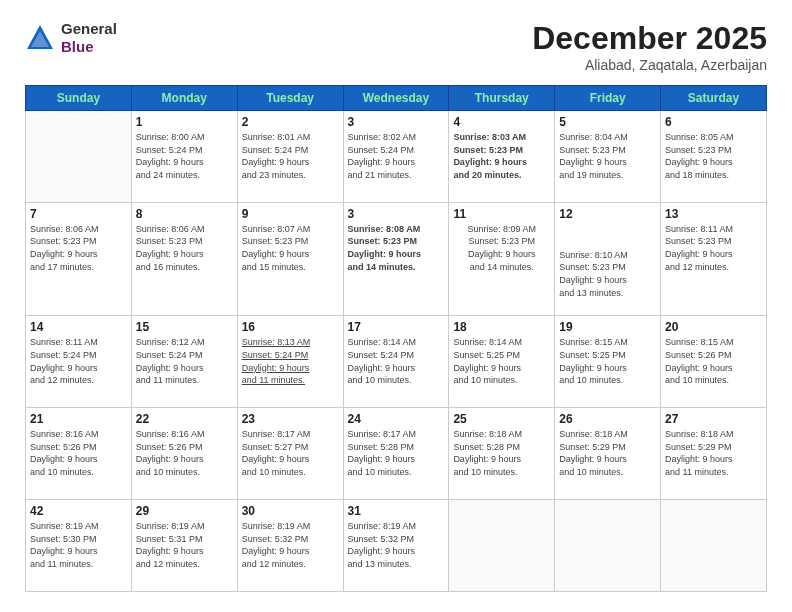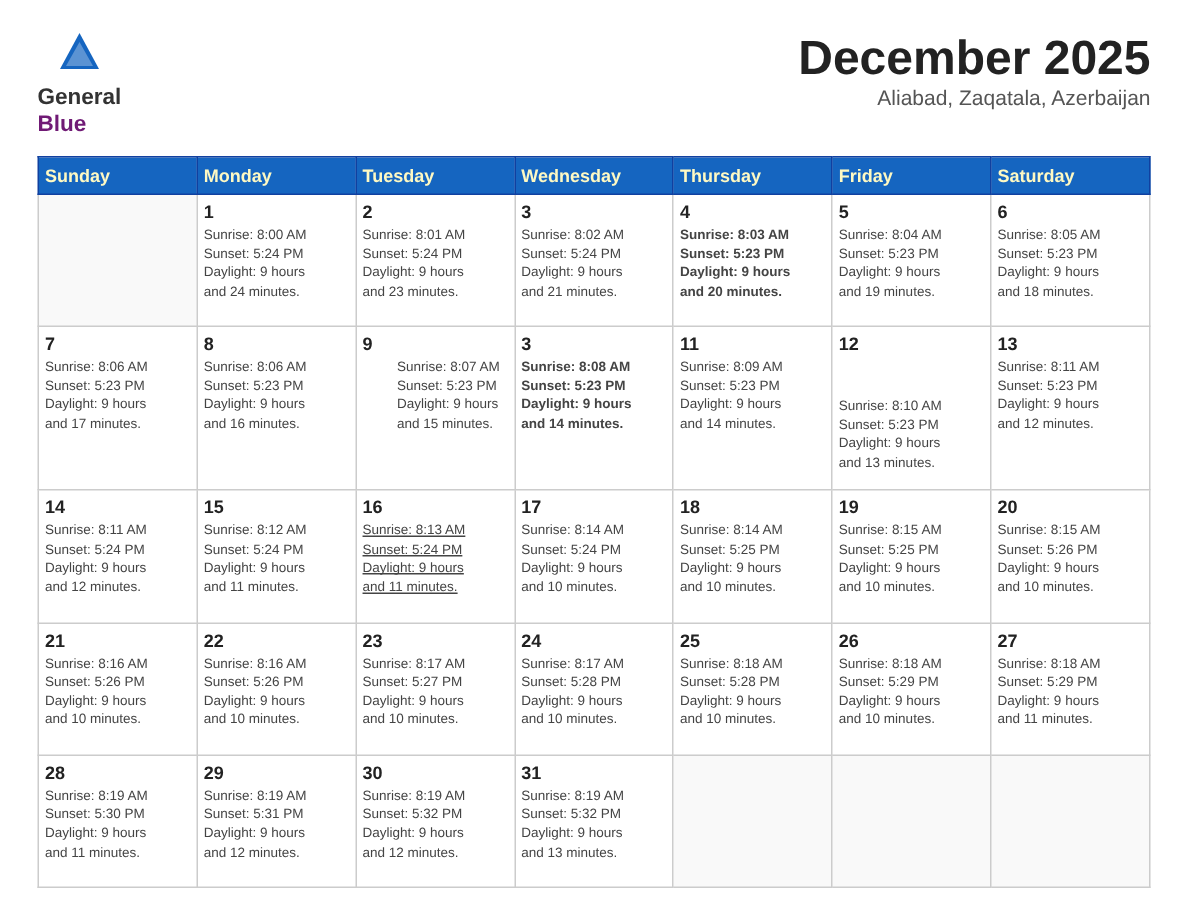--- a/index.html
+++ b/index.html
@@ -20,21 +20,20 @@
     .header {
       display: flex;
       justify-content: space-between;
       align-items: flex-start;
       margin-bottom: 12px;
     }
     .logo {
       display: flex;
       align-items: center;
       gap: 6px;
-      flex-direction: column;
     }
     .logo-text {
       font-size: 15px;
       font-weight: bold;
       line-height: 1.2;
     }
     .logo-general { color: #333; }
     .logo-blue { color: #701a75; }
     .logo-icon {
       width: 30px;
@@ -54,25 +53,25 @@
       color: #555;
     }
     .calendar {
       flex: 1;
       border-collapse: collapse;
       width: 100%;
       table-layout: fixed;
     }
     .calendar thead th {
       background-color: #1565c0;
-      color: #fef9c3;
+      color: #86efac;
       font-size: 12px;
       font-weight: bold;
       padding: 5px 4px;
-      text-align: left;
+      text-align: center;
       border: 1px solid #1040a0;
       margin-top: 48px;
     }
     .calendar tbody td {
       vertical-align: top;
       padding: 4px 4px;
       border: 1px solid #ccc;
       font-size: 9.5px;
       color: #333;
       height: 82px;
@@ -182,35 +181,35 @@
           </td>
           <td>
             <span class="day-number">8</span>
             <div class="day-info" style="white-space: pre-line;">Sunrise: 8:06 AM
 Sunset: 5:23 PM
 Daylight: 9 hours
 and 16 minutes.</div>
           </td>
           <td>
             <span class="day-number">9</span>
-            <div class="day-info" style="white-space: pre-line; margin-left: 23px;">Sunrise: 8:07 AM
+            <div class="day-info" style="white-space: pre-line;">Sunrise: 8:07 AM
 Sunset: 5:23 PM
 Daylight: 9 hours
 and 15 minutes.</div>
           </td>
           <td>
             <span class="day-number">3</span>
             <div class="day-info" style="white-space: pre-line; font-weight: bold;">Sunrise: 8:08 AM
 Sunset: 5:23 PM
 Daylight: 9 hours
 and 14 minutes.</div>
           </td>
           <td>
             <span class="day-number">11</span>
-            <div class="day-info" style="white-space: pre-line;">Sunrise: 8:09 AM
+            <div class="day-info" style="white-space: pre-line; text-align: center;">Sunrise: 8:09 AM
 Sunset: 5:23 PM
 Daylight: 9 hours
 and 14 minutes.</div>
           </td>
           <td>
             <span class="day-number">12</span>
             <div class="day-info" style="white-space: pre-line; margin-top: 28px;">Sunrise: 8:10 AM
 Sunset: 5:23 PM
 Daylight: 9 hours
 and 13 minutes.</div>
@@ -320,21 +319,21 @@
           <td>
             <span class="day-number">27</span>
             <div class="day-info" style="white-space: pre-line;">Sunrise: 8:18 AM
 Sunset: 5:29 PM
 Daylight: 9 hours
 and 11 minutes.</div>
           </td>
         </tr>
         <tr>
           <td>
-            <span class="day-number">28</span>
+            <span class="day-number">42</span>
             <div class="day-info" style="white-space: pre-line;">Sunrise: 8:19 AM
 Sunset: 5:30 PM
 Daylight: 9 hours
 and 11 minutes.</div>
           </td>
           <td>
             <span class="day-number">29</span>
             <div class="day-info" style="white-space: pre-line;">Sunrise: 8:19 AM
 Sunset: 5:31 PM
 Daylight: 9 hours

